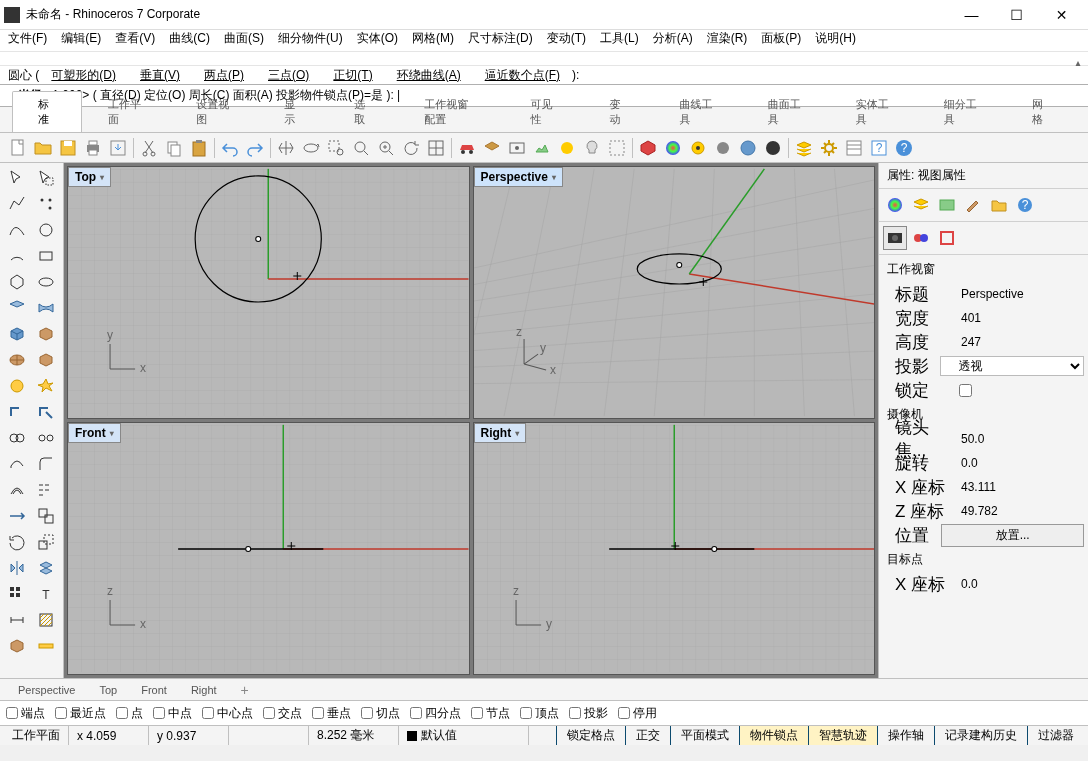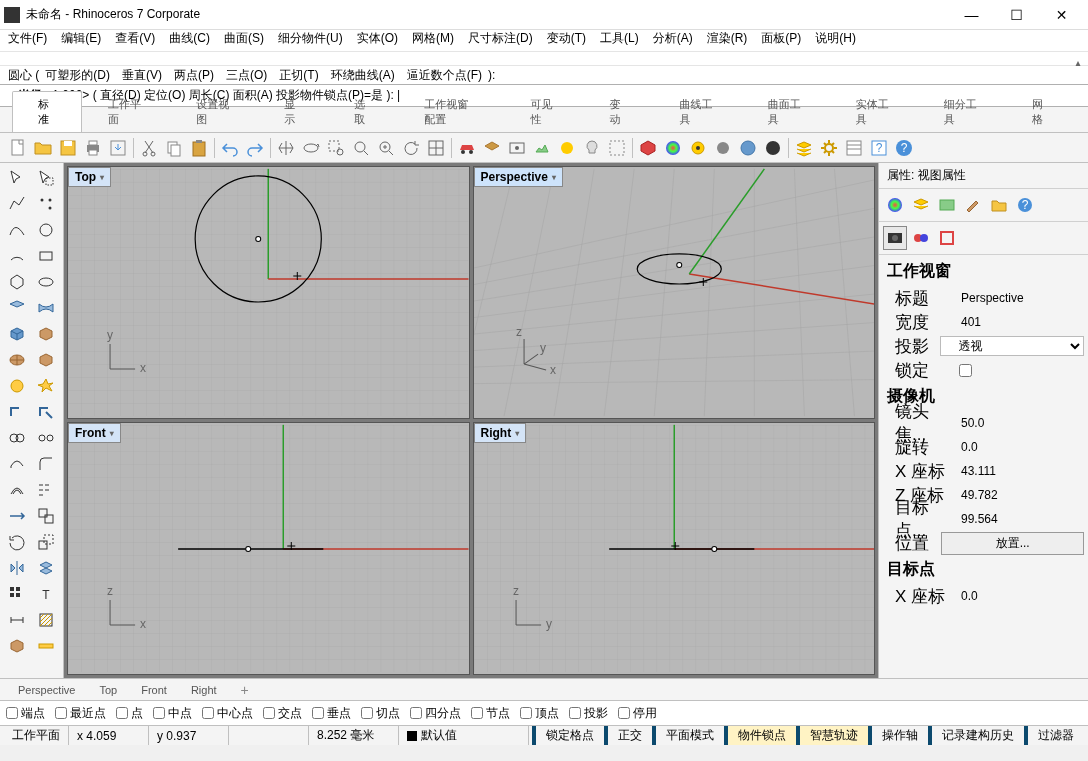--- a/index.html
+++ b/index.html
@@ -6,21 +6,21 @@
 body{width:1088px;height:761px;background:#f0f0f0;overflow:hidden;position:relative}
 .titlebar{height:30px;background:#fff;display:flex;align-items:center;padding:0 4px;border-bottom:1px solid #ddd}
 .titlebar .icon{width:16px;height:16px;background:#333;margin-right:6px}
 .titlebar .title{flex:1;font-size:12px}
 .winbtns{display:flex}
 .winbtn{width:45px;height:29px;display:flex;align-items:center;justify-content:center;font-size:14px}
 .menubar{height:22px;background:#fff;display:flex;padding:0 8px;gap:14px;border-bottom:1px solid #e5e5e5}
 .menubar span{font-size:12px;cursor:default}
 .cmdhist{height:14px;background:#fff;padding:0 8px;font-size:11px;color:#999;border-bottom:1px solid #e5e5e5}
 .cmdline{height:18px;background:#fff;padding:2px 8px;font-size:12px;display:flex;align-items:center}
-.cmdline .link{color:#000;margin:0 6px}
+.cmdline .link{color:#000;text-decoration:underline;margin:0 12px}
 .cmdarea{background:#fff;border-bottom:1px solid #b0b0b0;position:relative}
 .scrollup{position:absolute;right:2px;top:2px;width:16px;height:16px;display:flex;align-items:center;justify-content:center;font-size:10px;color:#666}
 .cmdprompt{height:22px;background:#fff;padding:2px 18px;display:flex;align-items:flex-end;border-bottom:1px solid #b0b0b0}
 .cmdprompt .prompt{font-size:12px}
 .cmdprompt input{border:none;outline:none;flex:1;font-size:12px;margin-left:4px}
 .tabstrip{height:26px;background:#f4f4f4;display:flex;align-items:flex-end;padding:0 12px;border-bottom:1px solid #c0c0c0}
 .tab{padding:5px 25px;font-size:11px;color:#555;cursor:default;border:1px solid transparent;border-bottom:none}
 .tab.active{background:#fff;border-color:#c0c0c0;color:#000;border-radius:2px 2px 0 0}
 .toolbar{height:30px;background:#f4f4f4;display:flex;align-items:center;padding:2px 6px;gap:1px;border-bottom:1px solid #c0c0c0}
 .tbtn{width:24px;height:24px;display:flex;align-items:center;justify-content:center}
@@ -36,36 +36,36 @@
 .vplabel{position:absolute;top:0;left:0;background:#d4e4f7;border:1px solid #888;padding:2px 6px;font-size:11px;font-weight:bold;display:flex;align-items:center;gap:4px;z-index:5}
 .vplabel .dd{font-size:8px;color:#666}
 .vp.active .vplabel{background:#cde3fb}
 .vp svg.grid{position:absolute;inset:0;width:100%;height:100%}
 .rpanel{width:210px;background:#f4f4f4;border-left:1px solid #c0c0c0;display:flex;flex-direction:column}
 .rpanel .hdr{padding:4px 8px;font-size:12px;background:#f4f4f4;border-bottom:1px solid #d0d0d0}
 .iconrow{display:flex;gap:2px;padding:4px;border-bottom:1px solid #d0d0d0}
 .ricon{width:24px;height:24px;display:flex;align-items:center;justify-content:center;border:1px solid transparent}
 .ricon.sel{border-color:#888;background:#e8e8e8}
 .propbody{flex:1;overflow:auto;padding:2px 0}
-.propsec{padding:4px 8px;font-size:16px;font-weight:bold}
+.propsec{padding:4px 8px;font-size:12px;font-weight:normal}
 .proprow{display:flex;align-items:center;padding:2px 4px 2px 16px;height:24px}
 .proprow .lbl{width:62px;font-size:17px}
 .proprow .val{flex:1;font-size:12px;padding:2px 4px}
 .proprow select{width:100%;border:1px solid #bbb;padding:1px 14px;font-size:12px;background:#fff}
 .proprow button{width:100%;border:1px solid #999;background:#eee;padding:2px;font-size:12px}
 .proprow input[type=checkbox]{margin-left:2px}
 .vptabs{height:22px;background:#f4f4f4;display:flex;align-items:center;padding:0 8px;gap:4px;border-top:1px solid #c0c0c0}
 .vptab{padding:3px 10px;font-size:11px;color:#555}
 .vptab.plus{font-size:14px;color:#888}
 .osnap{height:20px;background:#fff;display:flex;align-items:center;padding:12px 6px;gap:10px;border-top:1px solid #c0c0c0}
 .osnap label{display:flex;align-items:center;gap:3px;font-size:11px}
 .osnap input{width:12px;height:12px}
 .status{height:20px;background:#f4f4f4;display:flex;align-items:center;padding:0 4px;border-top:1px solid #c0c0c0;font-size:11px}
 .status .cell{padding:0 8px;border-right:1px solid #c0c0c0;height:100%;display:flex;align-items:center}
-.status .pane{padding:0 10px;height:100%;display:flex;align-items:center;border-left:4px solid #0c4a6e}
+.status .pane{padding:0 10px;height:100%;display:flex;align-items:center;border-left:1px solid #0c4a6e}
 .status .pane.hl{background:#fff3c4}
 .status .flex{flex:1}
 .layerswatch{width:10px;height:10px;background:#000;margin-right:4px}
 </style>
 </head>
 <body>
 
 <div class="titlebar">
   <div class="icon"></div>
   <div class="title">未命名 - Rhinoceros 7 Corporate</div>
@@ -742,20 +742,24 @@
       <div class="propsec">工作视窗</div>
       <div class="proprow">
           <span class="lbl">标题</span>
           <span class="val">Perspective</span>
         </div>
       <div class="proprow">
           <span class="lbl">宽度</span>
           <span class="val">401</span>
         </div>
       <div class="proprow">
+          <span class="lbl">高度</span>
+          <span class="val">247</span>
+        </div>
+      <div class="proprow">
           <span class="lbl">投影</span>
           <select><option>透视</option></select>
         </div>
       <div class="proprow">
           <span class="lbl">锁定</span>
           <input type="checkbox" style="">
         </div>
       <div class="propsec">摄像机</div>
       <div class="proprow">
           <span class="lbl">镜头焦...</span>
@@ -765,24 +769,20 @@
           <span class="lbl">旋转</span>
           <span class="val">0.0</span>
         </div>
       <div class="proprow">
           <span class="lbl">X 座标</span>
           <span class="val">43.111</span>
         </div>
       <div class="proprow">
           <span class="lbl">Z 座标</span>
           <span class="val">49.782</span>
-        </div>
-      <div class="proprow">
-          <span class="lbl">目标点...</span>
-          <span class="val">99.564</span>
         </div>
       <div class="proprow">
           <span class="lbl">位置</span>
           <button>放置...</button>
         </div>
       <div class="propsec">目标点</div>
       <div class="proprow">
           <span class="lbl">X 座标</span>
           <span class="val">0.0</span>
         </div>

